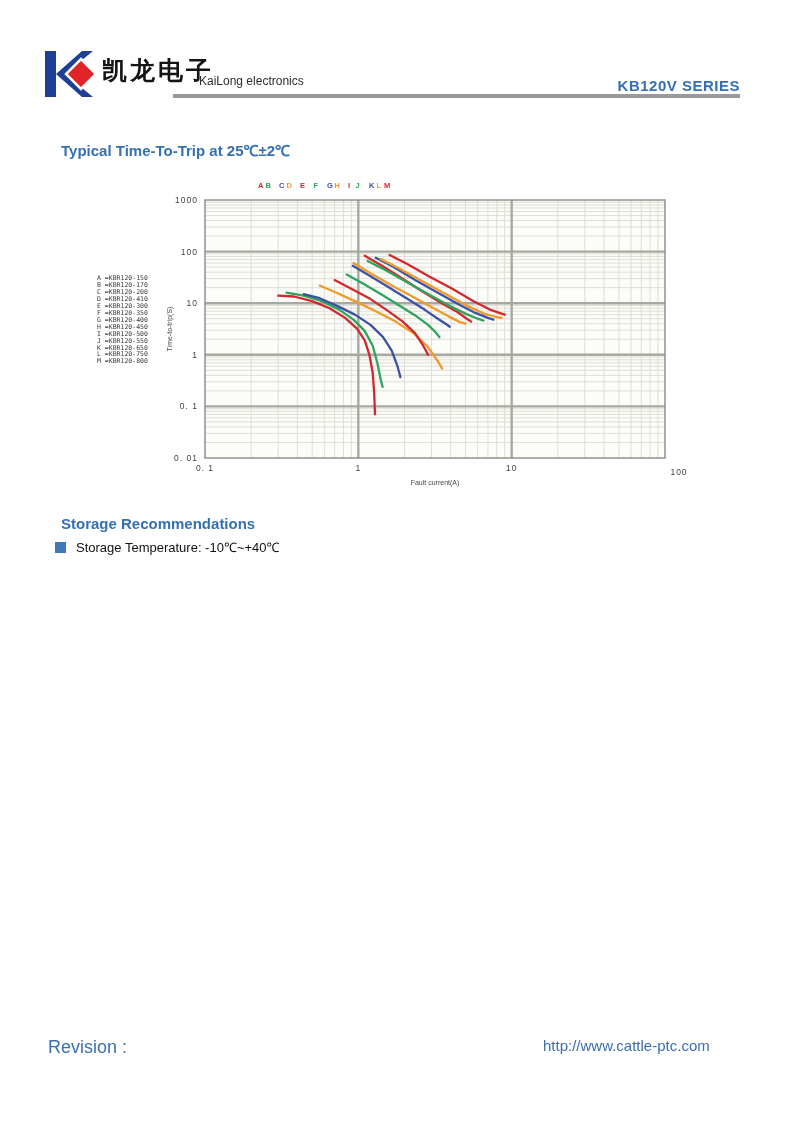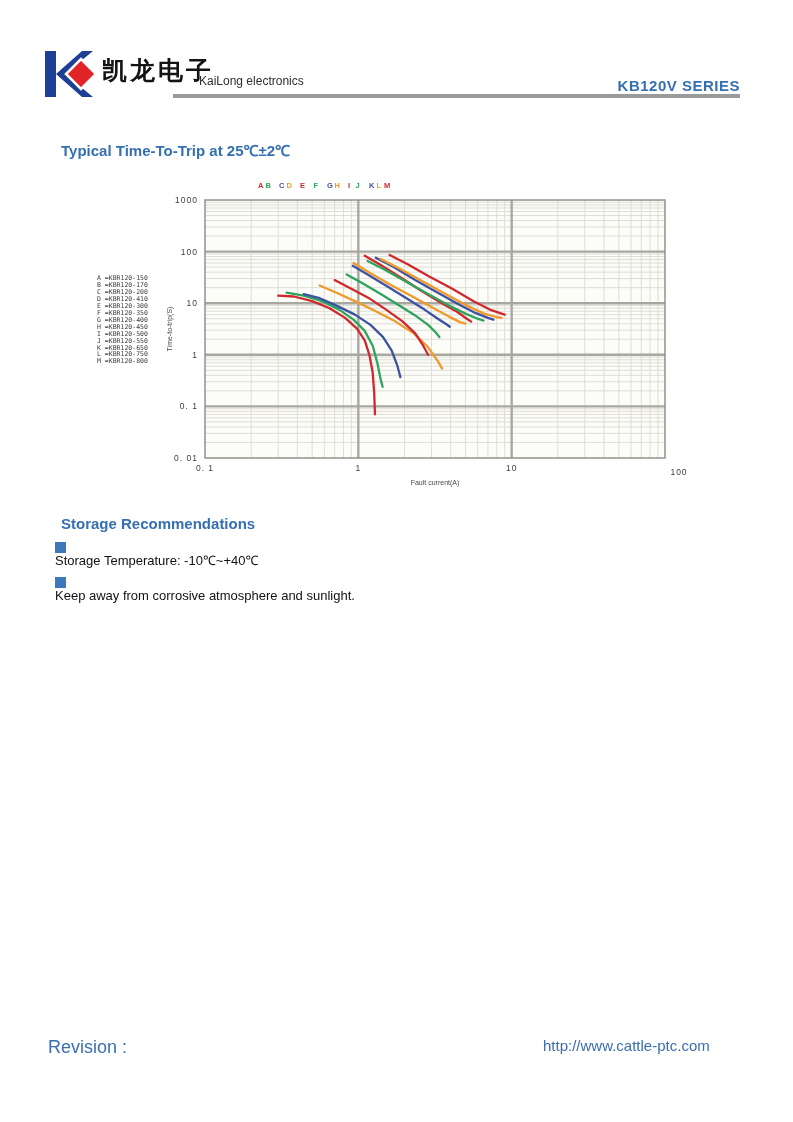--- a/index.html
+++ b/index.html
@@ -22,21 +22,21 @@
   .chart-wrap{position:absolute;left:95px;top:175px;width:660px;height:320px;}
   #series-index{position:absolute;left:2px;top:100px;font-family:"DejaVu Sans Mono",monospace;
     font-size:6.5px;line-height:6.95px;color:#3c3c3c;white-space:pre;}
   #chart-svg{position:absolute;left:0;top:0;}
   #chart-svg text{font-family:"Liberation Sans",sans-serif;}
   #chart-svg text.tick{font-size:8.5px;fill:#3e3e3e;letter-spacing:1px;}
   #chart-svg text.axlabel{font-size:7px;fill:#474747;}
   #chart-svg text.legend-ch{font-size:7.5px;font-weight:bold;}
   
   .storage-items{position:absolute;left:55px;top:540px;display:flex;flex-direction:column;gap:7px;}
-  .storage-item{display:flex;align-items:flex-start;font-size:13px;line-height:15px;color:#111;flex-direction:column;}
+  .storage-item{display:flex;align-items:flex-start;font-size:13px;line-height:15px;color:#111;}
   .bullet{width:11px;height:11px;background:#3c78ba;margin-right:10px;margin-top:2px;flex:0 0 auto;}
   
   .footer-revision{position:absolute;left:48px;top:1037px;font-size:18px;color:#3b6fb0;}
   .footer-url{position:absolute;left:543px;top:1037px;font-size:15px;color:#3b6fb0;text-decoration:none;}
 </style>
 </head>
 <body>
 
 <svg class="logo-mark" viewBox="0 0 56 48">
   <g>
@@ -167,20 +167,16 @@
       <polyline points="294.6,80.0 312.7,89.2 334.2,101.4 357.3,113.8 378.1,126.1 394.8,134.6 405.1,138.2 409.7,139.6" fill="none" stroke="#d1282e" stroke-width="2.3" stroke-linecap="round" stroke-linejoin="round"></polyline>
     </svg>
 </div>
 
 <div class="section-title" id="storage-title">Storage Recommendations</div>
 <div class="storage-items">
   <div class="storage-item">
     <span class="bullet"></span>
     <span>Storage Temperature: -10℃~+40℃</span>
   </div>
-  <div class="storage-item">
-    <span class="bullet"></span>
-    <span>Keep away from corrosive atmosphere and sunlight.</span>
-  </div>
 </div>
 
 <div class="footer-revision">Revision :</div>
 <a class="footer-url" href="#">http://www.cattle-ptc.com</a>
 
 </body></html>

